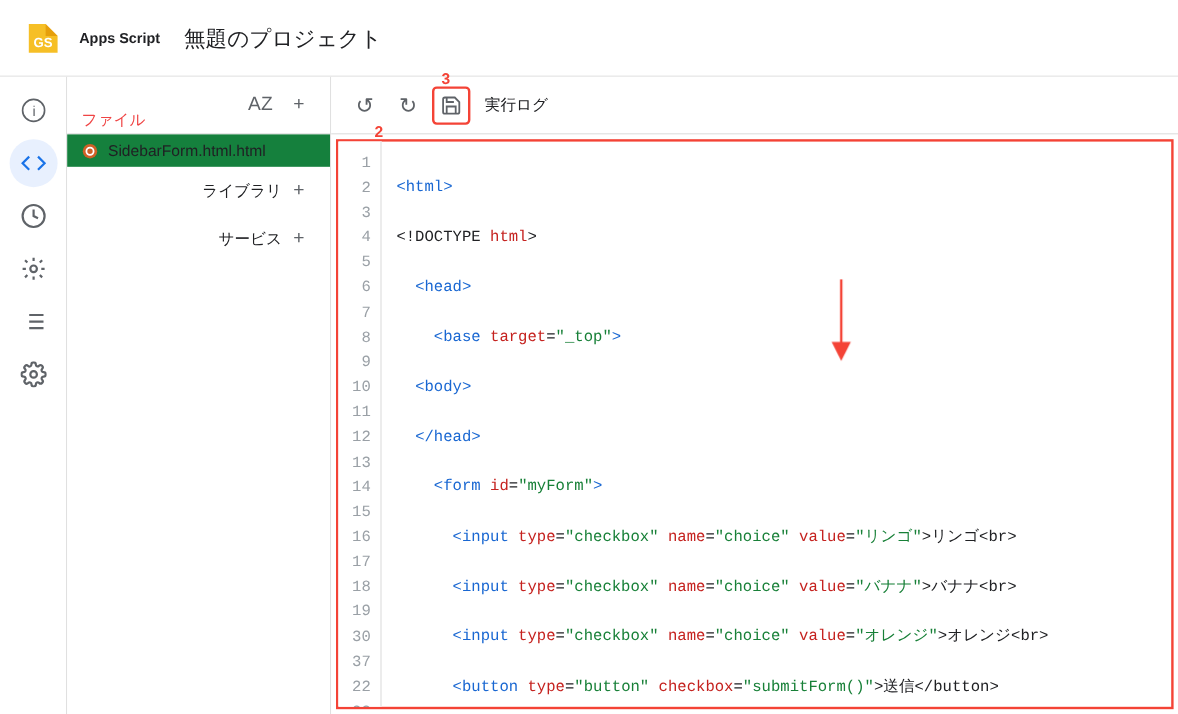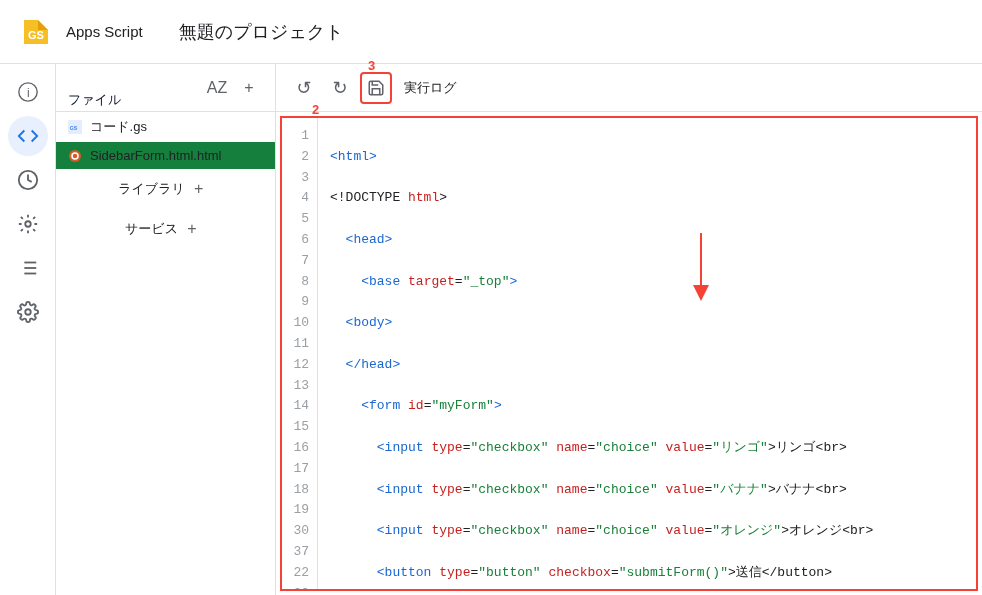--- a/index.html
+++ b/index.html
@@ -18,29 +18,28 @@
       display: flex;
       align-items: center;
       gap: 10px;
       margin-right: 20px;
     }
     .logo-icon {
       width: 40px;
       height: 40px;
     }
     .header-app-title {
-      font-size: 15px;
-      color: #202124;
-      font-weight: 400;
+      font-size: 12px;
+      color: #202124;
+      font-weight: 700;
     }
     .header-project-title {
       font-size: 18px;
       color: #202124;
       font-weight: 400;
-      margin-left: 16px;
     }
 
     
     .main-layout {
       display: flex;
       height: calc(595px - 64px);
     }
 
     
     .icon-sidebar {
@@ -83,21 +82,21 @@
       display: flex;
       align-items: center;
       justify-content: space-between;
       padding: 8px 12px;
       height: 48px;
       border-bottom: 1px solid #e0e0e0;
     }
     .file-panel-title {
       font-size: 13px;
       font-weight: 500;
-      color: #0f172a;
+      color: #ef4444;
       margin-top: 25px;
     }
     .file-panel-actions {
       display: flex;
       align-items: center;
       gap: 4px;
       justify-content: space-between;
     }
     .icon-small-btn {
       width: 28px;
@@ -120,21 +119,21 @@
       cursor: pointer;
       font-size: 13px;
       color: #202124;
       gap: 8px;
     }
     .file-item.selected { background: #15803d; }
 
     .section-header {
       display: flex;
       align-items: center;
-      justify-content: center;
+      justify-content: flex-end;
       padding: 6px 12px;
       cursor: pointer;
       font-size: 13px;
       color: #202124;
     }
 
     
     .editor-area {
       flex: 1;
       display: flex;
@@ -289,27 +288,20 @@
 
   <div class="file-panel">
     <div class="file-panel-header">
       <span class="file-panel-title">ファイル</span>
       <div class="file-panel-actions">
         <button class="icon-small-btn">AZ</button>
         <button class="icon-small-btn">+</button>
       </div>
     </div>
 
-    <div class="file-item">
-      <svg width="14" height="14" viewBox="0 0 24 24" fill="none">
-        <rect width="24" height="24" rx="2" fill="#4285f4" opacity="0.15"></rect>
-        <text x="3" y="17" font-size="9" fill="#4285f4" font-family="Arial" font-weight="bold">GS</text>
-      </svg>
-      <span>コード.gs</span>
-    </div>
 
     <div class="file-item selected">
       <svg width="14" height="14" viewBox="0 0 14 14" fill="none">
         <circle cx="7" cy="7" r="6" fill="#ff5722" opacity="0.8"></circle>
         <circle cx="7" cy="7" r="3" fill="none" stroke="#fff" stroke-width="1.5"></circle>
       </svg>
       <span>SidebarForm.html.html</span>
     </div>
 
     <div class="section-header">

